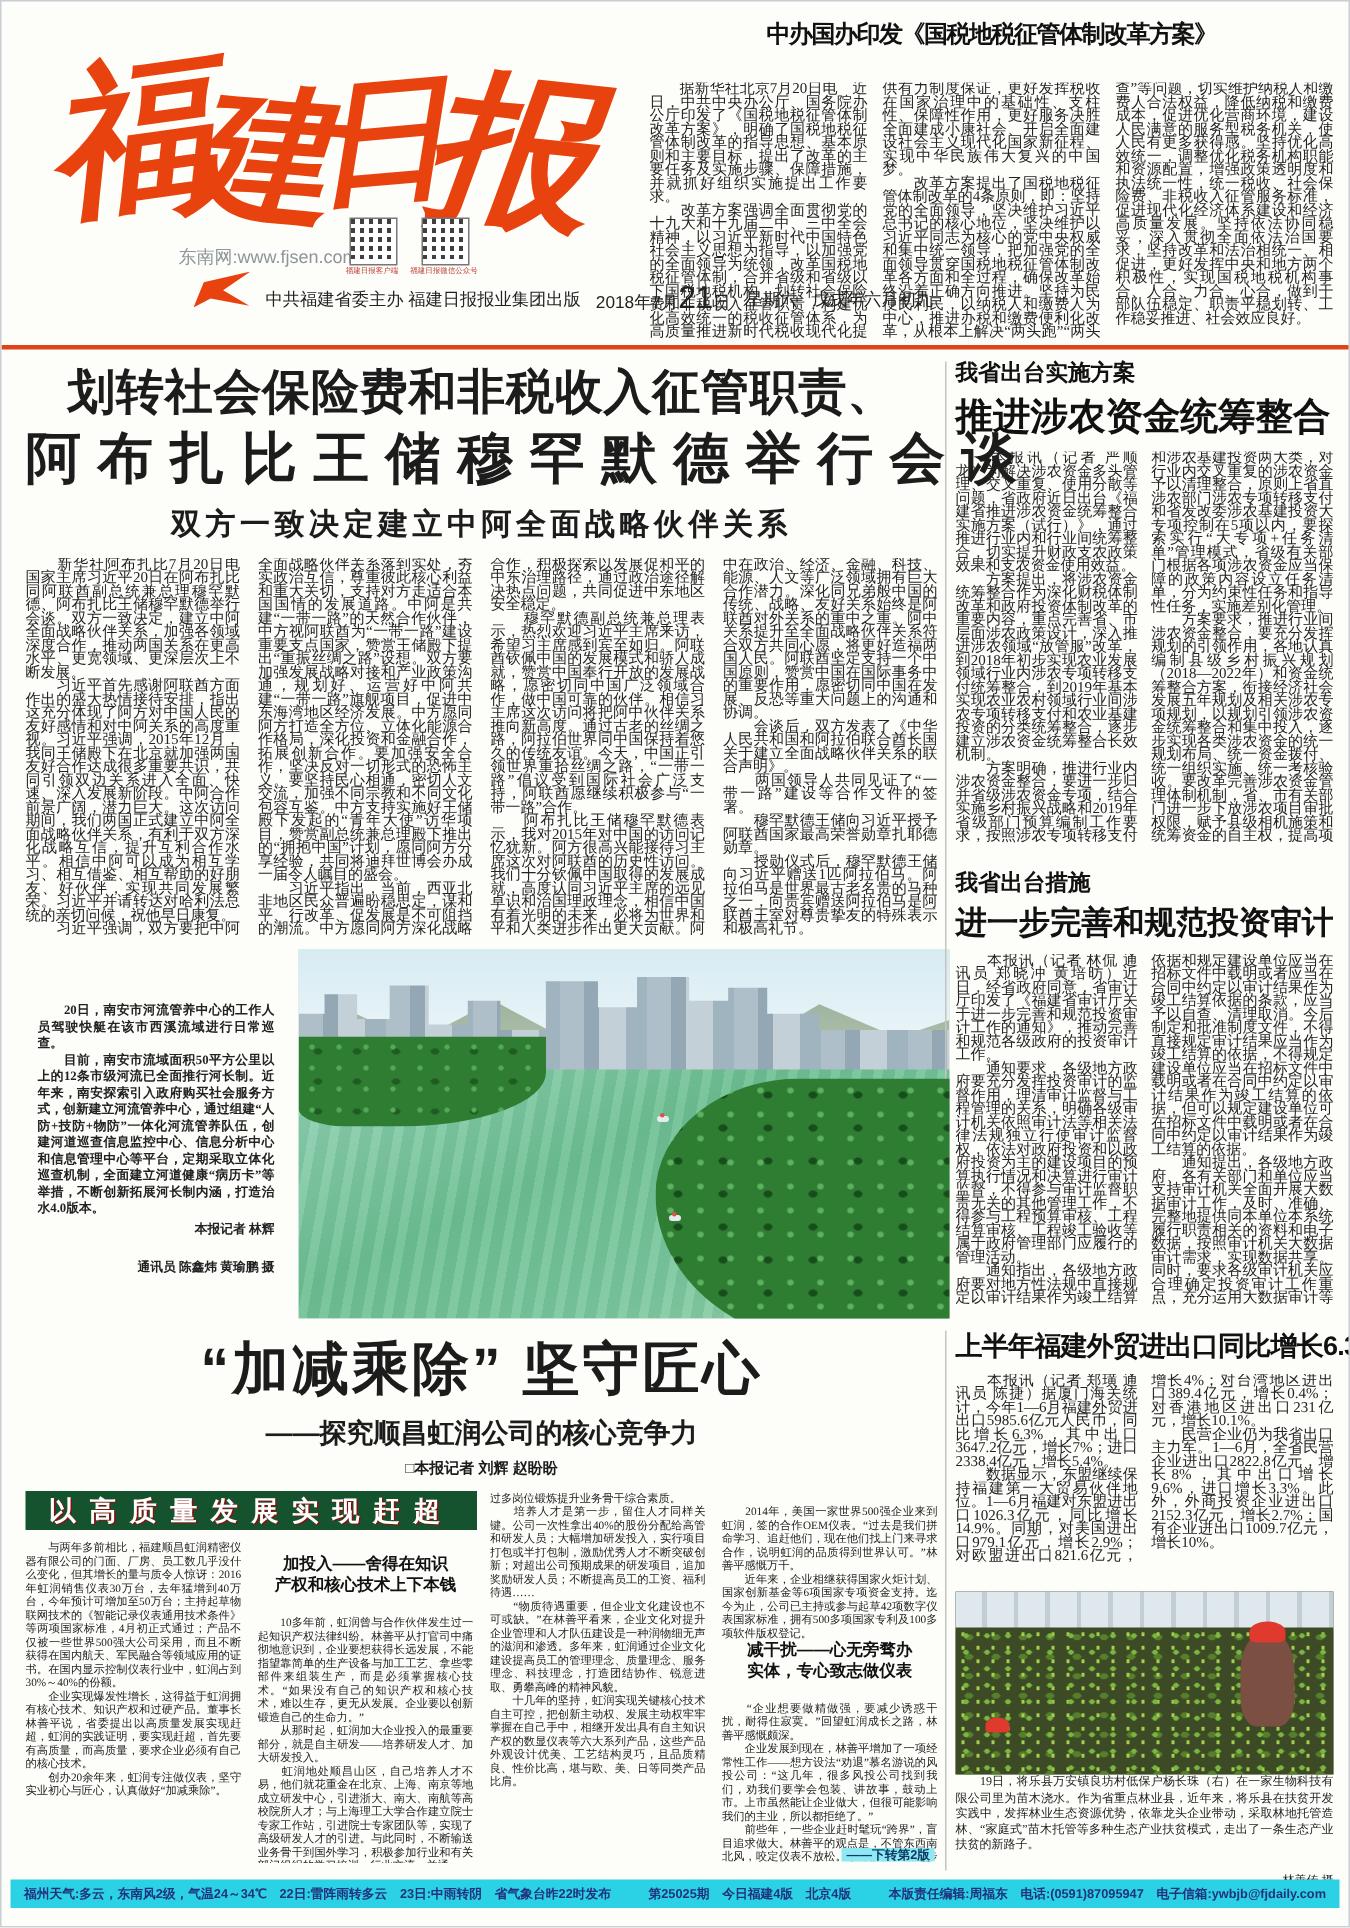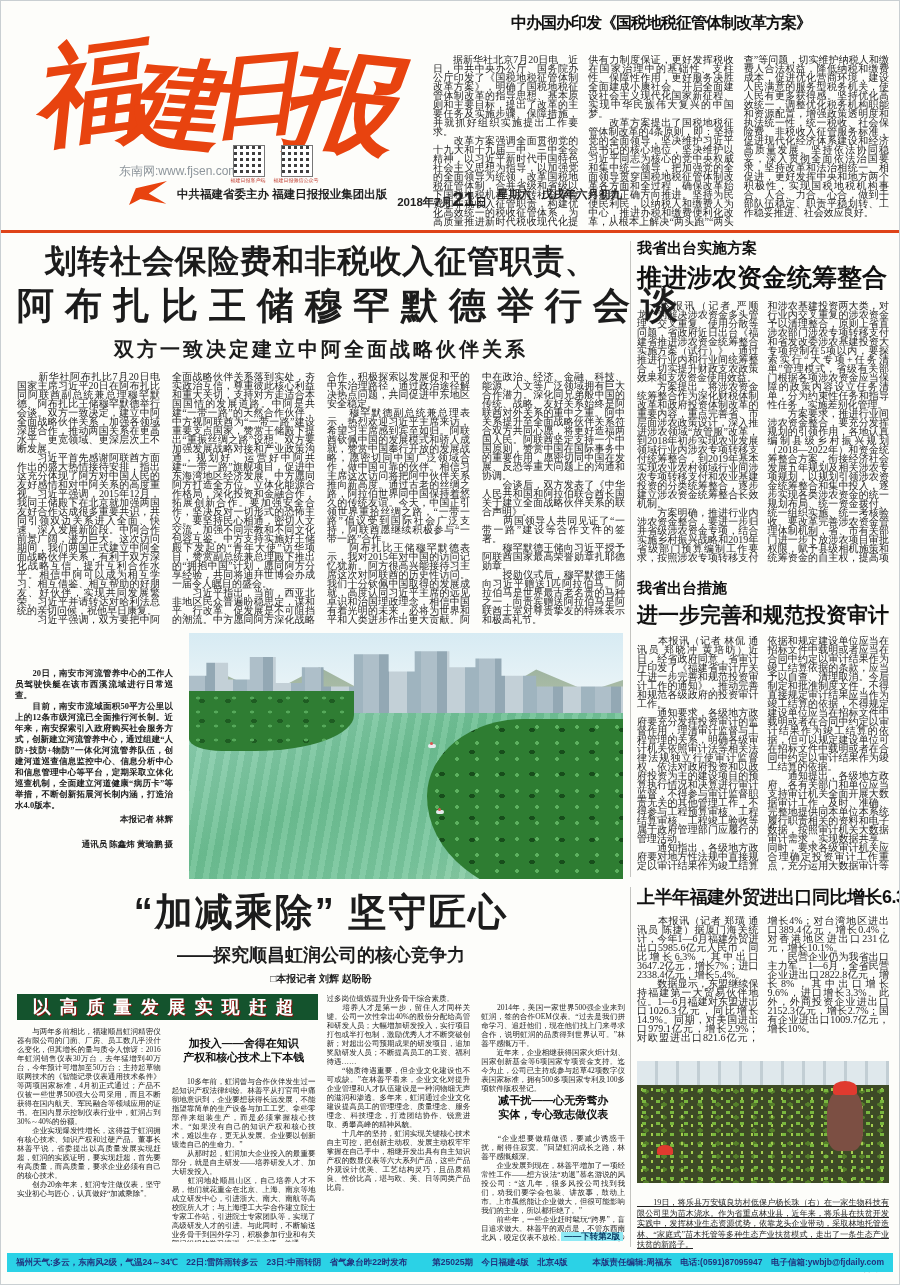--- a/index.html
+++ b/index.html
@@ -16,22 +16,22 @@
   .brand span:nth-child(4){transform:rotate(6deg) translateY(16px);font-size:112px;}
   .website{position:absolute;left:118px;top:162px;font-size:12px;color:#8d959b;font-family:"Liberation Sans",sans-serif;}
   .qr{position:absolute;top:144px;width:30px;height:30px;border:1px solid #777;
       background:repeating-linear-gradient(90deg,#222 0 3px,#fff 3px 6px),repeating-linear-gradient(#222 0 3px,#fff 3px 6px);
       background-blend-mode:screen;}
   .qr1{left:232px;} .qr2{left:280px;}
   .qr-label{position:absolute;top:176px;font-size:5px;color:#c0392b;width:46px;text-align:center;font-family:"Liberation Sans",sans-serif;}
   .qr-label.l1{left:224px;} .qr-label.l2{left:272px;}
   .flag{position:absolute;left:128px;top:180px;width:38px;height:24px;background:#e8430f;
         clip-path:polygon(0 100%,18% 30%,100% 0,52% 52%,98% 95%,30% 75%);}
-  .dateline{position:absolute;left:176px;top:186px;width:480px;display:flex;gap:10px;align-items:flex-start;
-            font-family:"Liberation Sans",sans-serif;font-size:11.5px;font-weight:bold;color:#222;white-space:nowrap;}
+  .dateline{position:absolute;left:176px;top:186px;width:480px;display:flex;gap:10px;align-items:center;
+            font-family:"Liberation Sans",sans-serif;font-size:11.5px;font-weight:normal;color:#222;white-space:nowrap;}
   .dateline .day{font-size:21px;}
   .issue-strip{position:absolute;left:28px;top:211px;width:618px;height:15px;background:#2bd2e6;
                text-align:center;line-height:15px;font-family:"Liberation Sans",sans-serif;
                font-size:8.5px;font-weight:bold;color:#9b2c20;}
   
   .tax{position:absolute;left:432px;top:12px;width:456px;}
   .tax h2{margin:0 0 21px;font-family:"Liberation Sans",sans-serif;font-size:16px;font-weight:900;
           letter-spacing:-1px;white-space:nowrap;color:#111;text-align:center;}
   .bodytext{white-space:pre-line;text-align:justify;font-size:10px;line-height:9px;color:#222;overflow:hidden;}
   .tax .bodytext{height:172px;column-count:3;column-gap:10px;}
@@ -39,21 +39,21 @@
   
   .main{position:absolute;left:16px;top:240px;width:608px;}
   .main .hl1{font-family:"Liberation Sans",sans-serif;font-weight:900;font-size:32px;line-height:1.3;
              text-align:center;letter-spacing:0.5px;white-space:nowrap;}
   .main .hl2{font-family:"Liberation Sans",sans-serif;font-weight:900;font-size:37px;line-height:1.25;
              text-align:center;letter-spacing:11px;white-space:nowrap;}
   .main .sub{font-family:"Liberation Sans",sans-serif;font-weight:700;font-size:20px;text-align:center;
              letter-spacing:3px;margin-top:7px;}
   .main .bodytext{margin-top:9px;height:252px;column-count:4;column-gap:12px;}
   
-  .river-block{position:absolute;left:14px;top:632px;width:608px;height:246px;display:flex;gap:16px;}
+  .river-block{position:absolute;left:24px;top:632px;width:608px;height:246px;display:flex;gap:16px;}
   .caption-col{width:158px;padding-top:24px;font-size:8.5px;line-height:11px;font-weight:600;
                text-align:justify;white-space:pre-line;color:#222;overflow:hidden;}
   .caption-credits{text-align:right;margin-top:3px;font-size:8.5px;font-weight:600;line-height:11px;}
   .river-photo{position:relative;flex:1;overflow:hidden;background:#bfe0d2;}
   .sky{position:absolute;left:0;top:0;right:0;height:72px;background:linear-gradient(#d7ebf3,#eef6f8);}
   .mountains{position:absolute;left:0;top:18px;right:0;height:58px;background:linear-gradient(#96ad9b,#b3c3ab);
              clip-path:polygon(0 100%,8% 40%,18% 75%,30% 28%,43% 80%,55% 45%,68% 85%,80% 32%,92% 70%,100% 50%,100% 100%);}
   .skyline{position:absolute;left:0;top:14px;right:0;height:72px;
            background:repeating-linear-gradient(90deg,#aebfc9 0 16px,#93a8b4 16px 26px,#c3d0d7 26px 44px,#9fb4bf 44px 58px);
            clip-path:polygon(0 70%,0 40%,4% 40%,4% 22%,9% 22%,9% 45%,14% 45%,14% 14%,20% 14%,20% 50%,26% 50%,26% 28%,31% 28%,31% 55%,38% 55%,38% 10%,46% 10%,46% 34%,52% 34%,52% 6%,60% 6%,60% 28%,66% 28%,66% 16%,72% 16%,72% 40%,80% 40%,80% 55%,100% 55%,100% 100%,0 100%);}
@@ -103,21 +103,21 @@
   .trade .bodytext{margin-top:7px;height:138px;column-count:2;column-gap:9px;}
   .seedling-photo{position:relative;margin-top:7px;width:252px;height:122px;overflow:hidden;background:#46552c;}
   .greenhouse{position:absolute;top:0;left:0;right:0;height:26px;
               background:repeating-linear-gradient(90deg,#dfe8ec 0 18px,#c2ced4 18px 21px);}
   .seedbed{position:absolute;top:24px;left:0;right:0;bottom:0;background-color:#3d4a26;
            background-image:radial-gradient(#79b73e 20%,transparent 21%),radial-gradient(#a5cf4e 18%,transparent 19%),radial-gradient(#557f2a 22%,transparent 23%);
            background-size:14px 11px,10px 9px,18px 13px;}
   .worker{position:absolute;right:26px;top:28px;width:36px;height:62px;background:#7c4f43;border-radius:40% 40% 30% 30%;}
   .hardhat{position:absolute;right:32px;top:20px;width:24px;height:14px;background:#e03a2f;border-radius:50% 50% 20% 20%;}
   .hardhat.small{left:20px;right:auto;top:84px;width:16px;height:10px;}
-  .photo-caption{margin-top:15px;font-size:8px;line-height:10.5px;text-align:justify;white-space:pre-line;color:#222;text-decoration:underline;}
+  .photo-caption{margin-top:0;font-size:8px;line-height:10.5px;text-align:justify;white-space:pre-line;color:#222;}
   .photo-credit{text-align:right;font-size:8px;margin-top:12px;}
   
   .footer-bar{position:absolute;left:6px;top:1252px;width:886px;height:19px;background:#2bd2e6;
               display:flex;justify-content:space-between;align-items:center;padding:0 9px;box-sizing:border-box;
               font-family:"Liberation Sans",sans-serif;font-size:8.5px;font-weight:bold;color:#20327e;white-space:nowrap;}
 </style>
 </head>
 <body>
 
 <div class="page">

